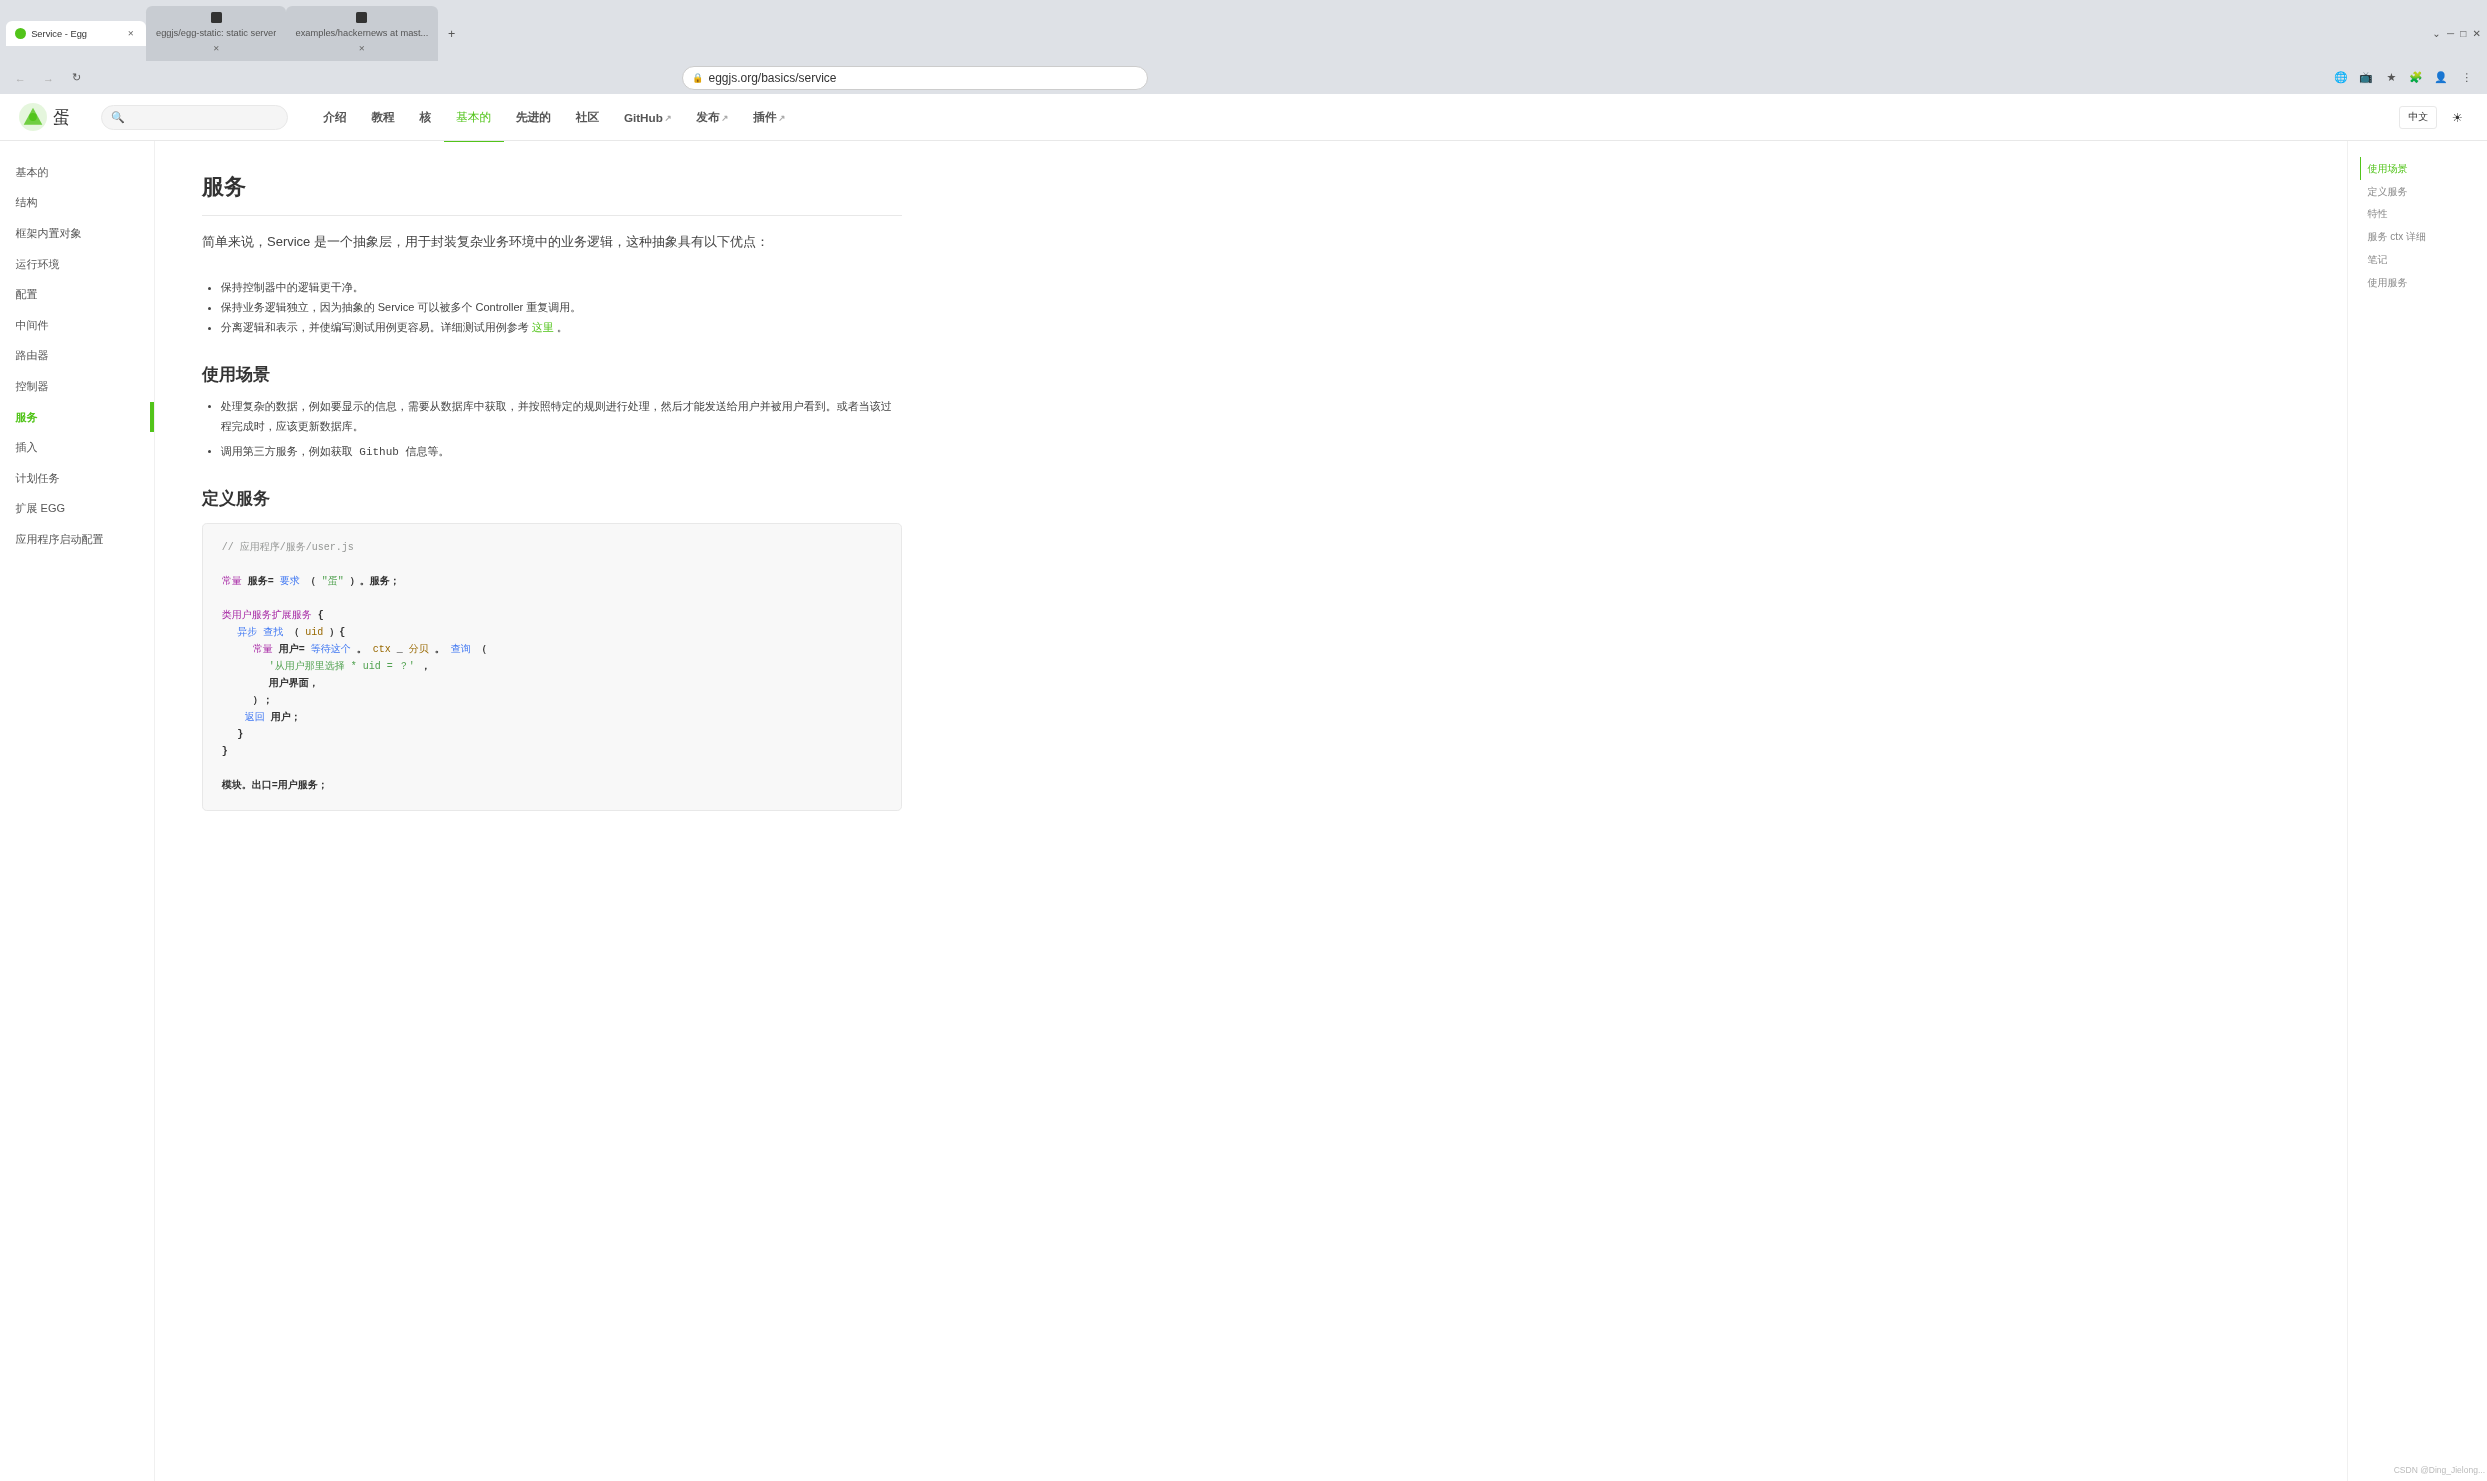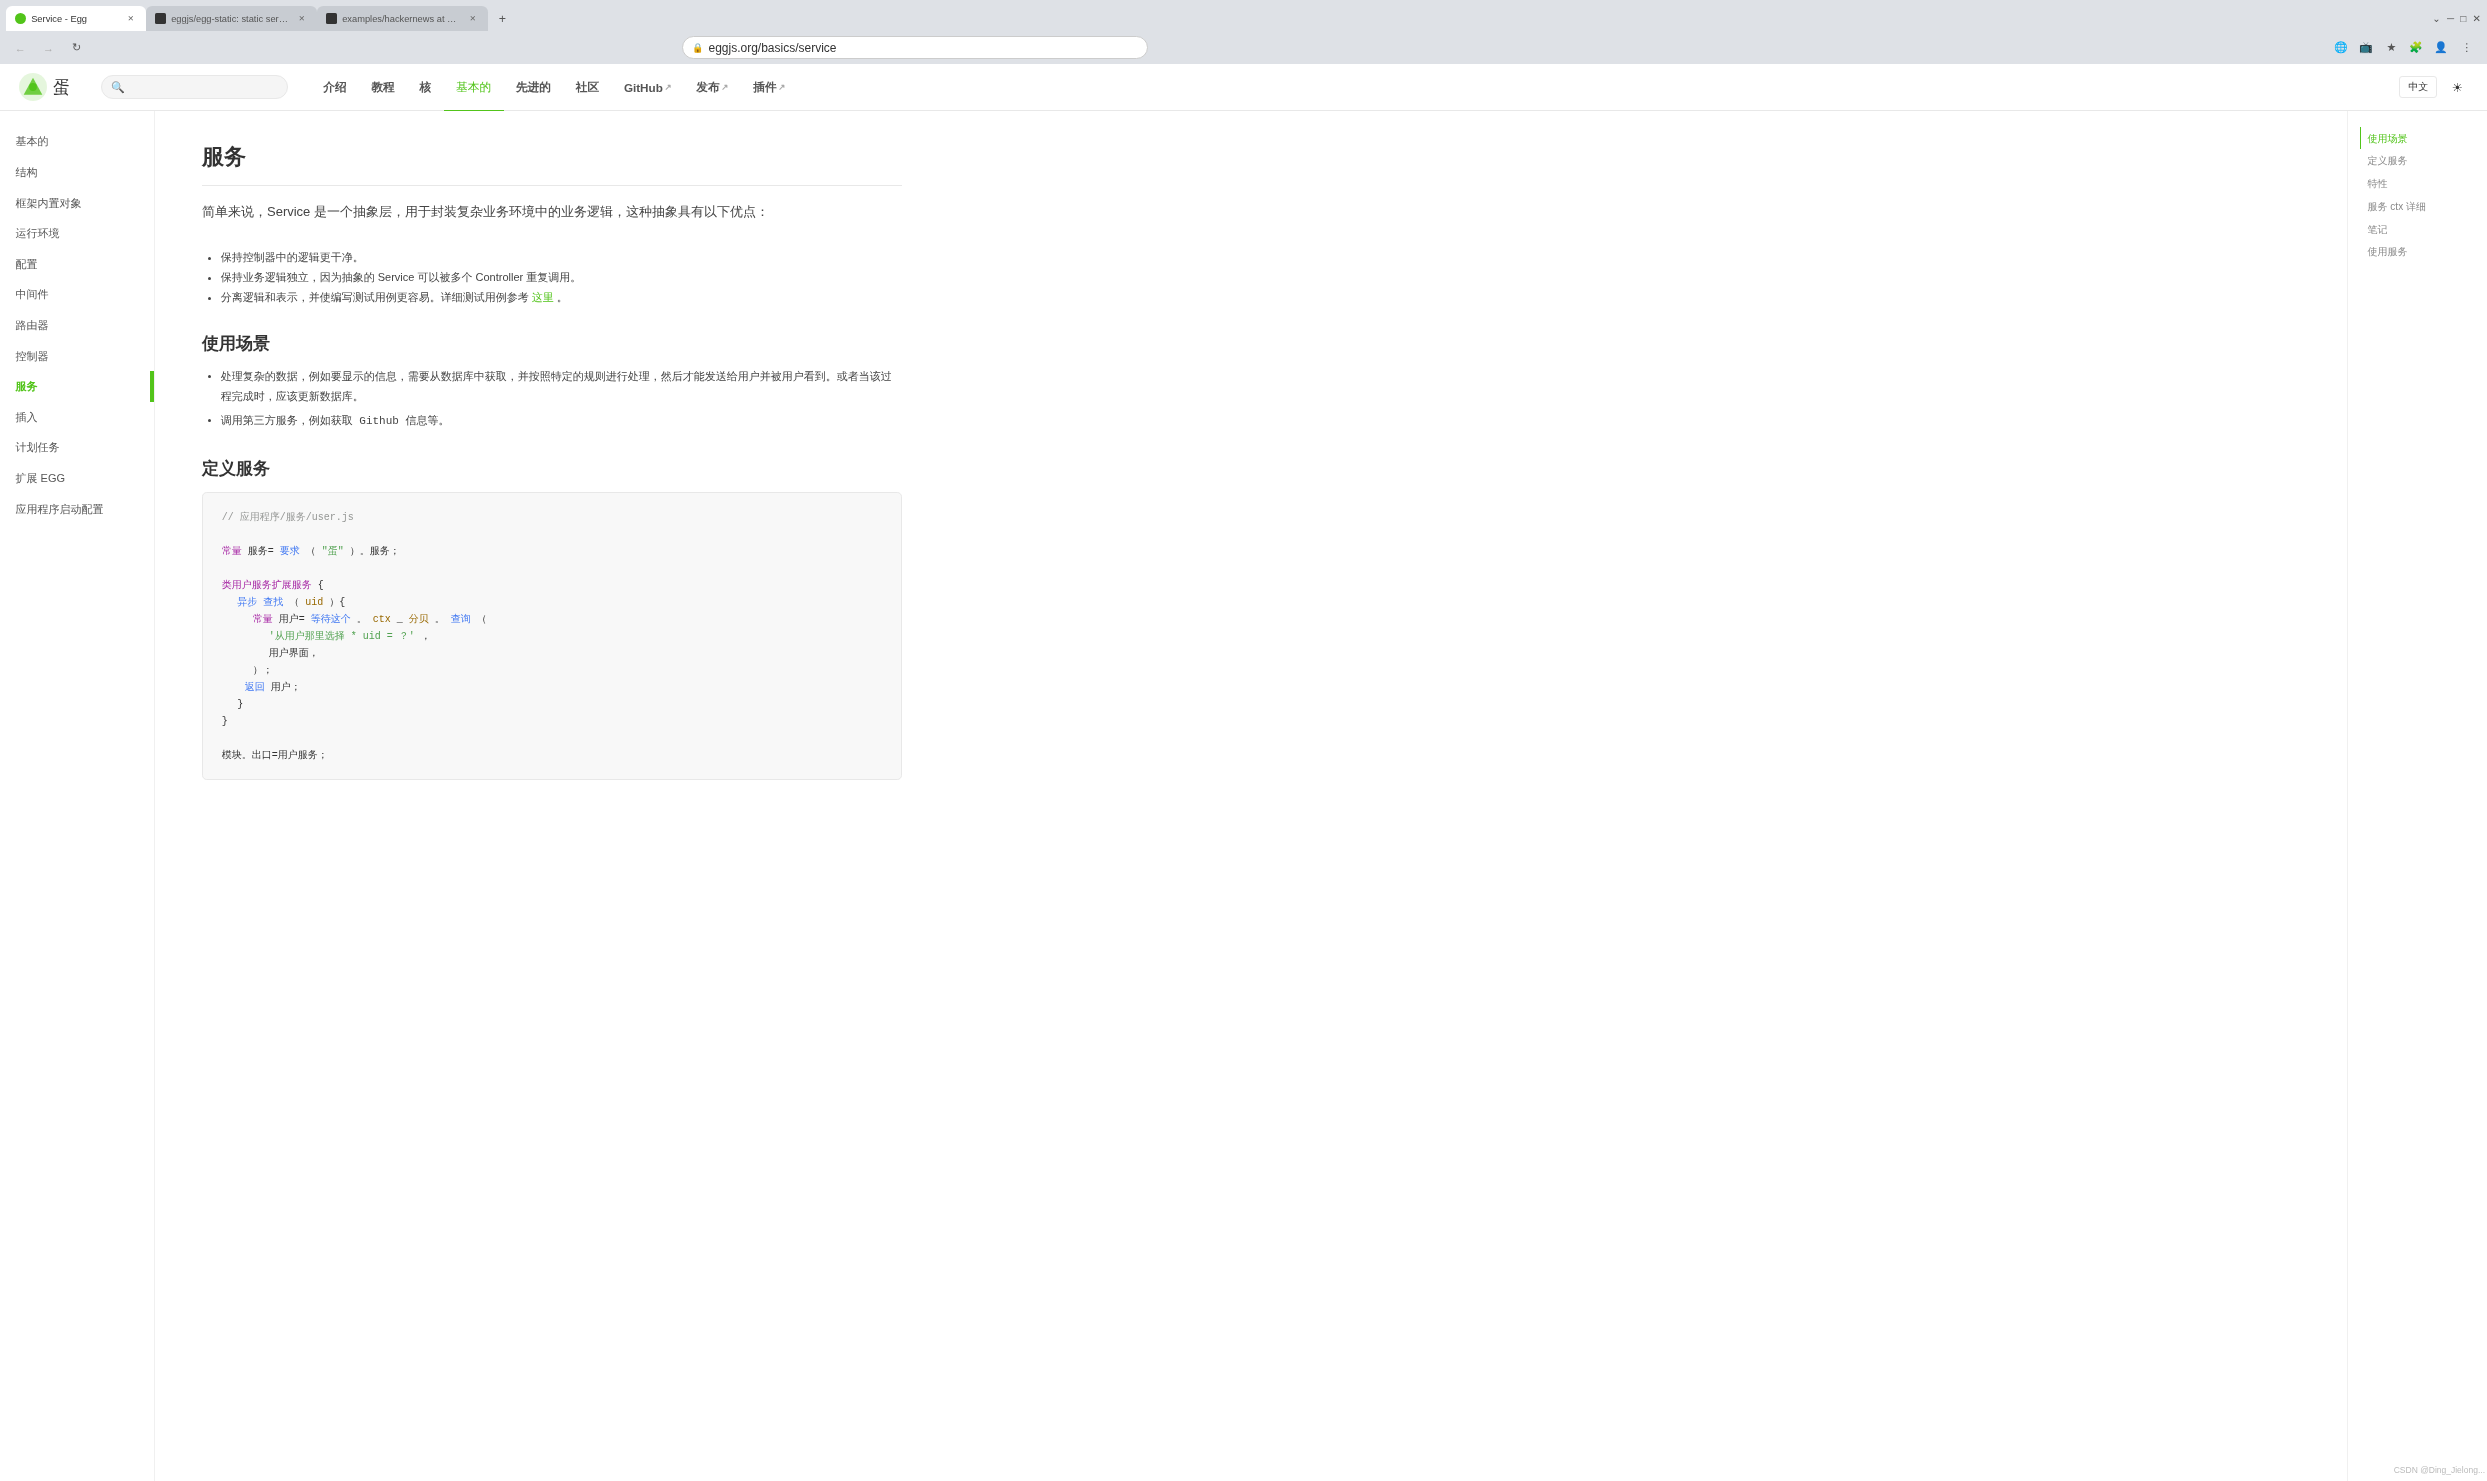--- a/index.html
+++ b/index.html
@@ -3,21 +3,21 @@
   <meta charset="utf-8">
   <style>
     * { box-sizing: border-box; margin: 0; padding: 0; }
     body { font-family: -apple-system, BlinkMacSystemFont, 'Segoe UI', 'PingFang SC', 'Hiragino Sans GB', 'Microsoft YaHei', sans-serif; font-size: 11px; background: #fff; color: #333; }
 
     
     .browser-chrome { background: #dee1e6; width: 100%; }
     .tab-bar { display: flex; align-items: center; padding: 6.2px 6.2px 0; gap: 0; background: #dee1e6; }
     .tab { display: flex; align-items: center; gap: 4.7px; padding: 6.2px 9.3px; border-radius: 6.2px 6.2px 0 0; font-size: 9.3px; background: #fff; min-width: 140px; max-width: 171px; position: relative; cursor: pointer; }
     .tab.active { background: #fff; z-index: 2; }
-    .tab.inactive { background: #c8ccd2; color: #555; }
+    .tab.inactive { background: #c8ccd2; color: #555; flex-direction: column; }
     .tab-favicon { width: 11px; height: 11px; border-radius: 1.6px; flex-shrink: 0; }
     .tab-title { flex: 1; overflow: hidden; text-overflow: ellipsis; white-space: nowrap; font-size: 9.3px; }
     .tab-close { width: 12.4px; height: 12.4px; border-radius: 50%; display: flex; align-items: center; justify-content: center; font-size: 7.8px; color: #666; flex-shrink: 0; }
     .tab-new { width: 22px; height: 22px; display: flex; align-items: center; justify-content: center; font-size: 12.4px; color: #555; cursor: pointer; margin-left: 3.1px; border-radius: 50%; }
     .tab-controls { display: flex; gap: 3.1px; margin-left: auto; align-items: center; }
 
     
     .address-bar { display: flex; align-items: center; padding: 4.7px 9.3px; gap: 6.2px; background: #dee1e6; }
     .nav-btn { width: 22px; height: 22px; border-radius: 50%; display: flex; align-items: center; justify-content: center; cursor: pointer; color: #555; font-size: 11px; }
     .nav-btn.disabled { color: #aaa; cursor: default; }
@@ -73,21 +73,21 @@
 
     .use-case-list { margin: 9.3px 0 9.3px 18.7px; }
     .use-case-list li { font-size: 11px; color: #444; line-height: 1.8; list-style: disc; margin-bottom: 4.7px; font-family: Liberation Mono, monospace; }
 
     
     .code-block { background: #f8f8f8; border: 0.8px solid #e8e8e8; border-radius: 4.7px; padding: 15.5px 18.7px; font-family: 'Courier New', Consolas, monospace; font-size: 10px; line-height: 1.7; margin: 12.4px 0; overflow-x: auto; }
     .code-comment { color: #969896; }
     .code-keyword { color: #a626a4; }
     .code-keyword-blue { color: #4078f2; }
     .code-string { color: #50a14f; }
-    .code-plain { color: #333; }
+    .code-plain { color: #333; font-weight: bold; }
     .code-fn { color: #4078f2; }
     .code-var { color: #986801; }
 
     
     ::-webkit-scrollbar { width: 4.7px; }
     ::-webkit-scrollbar-track { background: #f1f1f1; }
     ::-webkit-scrollbar-thumb { background: #ccc; border-radius: 2.3px; }
 
     
     .watermark { position: fixed; bottom: 6.2px; right: 2px; font-size: 8.5px; color: #bbb; }

